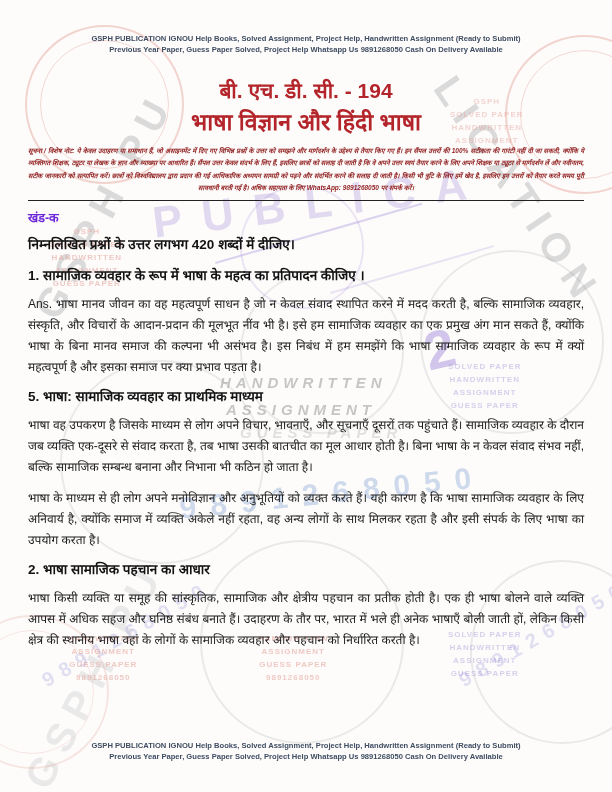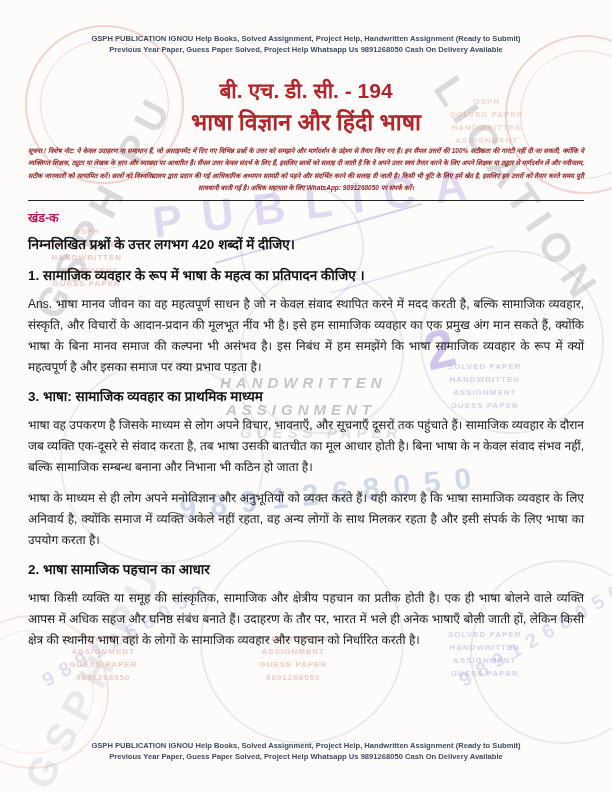--- a/index.html
+++ b/index.html
@@ -35,21 +35,21 @@
   .content{position:absolute;left:28px;right:28px;top:0;}
   .doc-header{margin-top:33px;text-align:center;font-weight:bold;font-size:7.6px;
     line-height:11px;color:#3f4d63;}
   .doc-title{margin-top:23px;text-align:center;font-weight:bold;font-size:21px;
     line-height:26px;color:#b3252a;}
   .doc-subtitle{margin-top:3px;text-align:center;font-weight:bold;font-size:23px;
     line-height:30px;color:#b3252a;}
   .doc-note{margin-top:8px;font-style:italic;font-weight:bold;font-size:6.5px;
     line-height:12.3px;color:#8f1d1d;text-align:justify;text-align-last:center;}
   .doc-rule{margin-top:6px;border:0;border-top:1.6px solid #222;}
-  .sec-label{margin-top:8px;font-weight:bold;font-size:12.5px;color:#be185d;}
+  .sec-label{margin-top:8px;font-weight:bold;font-size:12.5px;color:#6d28d9;}
   .sec-instruction{margin-top:9px;font-weight:bold;font-size:13.5px;color:#121212;}
   .sec-question{margin-top:13px;font-weight:bold;font-size:13.5px;color:#121212;}
   .ans-para{margin-top:10px;font-size:12px;line-height:21px;color:#1c1c1c;text-align:justify;}
   .ans-heading{margin-top:9px;font-weight:bold;font-size:13.5px;color:#121212;}
   .doc-footer{position:absolute;left:28px;right:28px;top:740px;text-align:center;
     font-weight:bold;font-size:7.6px;line-height:11px;color:#3f4d63;}
 </style>
 </head>
 <body>
 
@@ -134,21 +134,21 @@
 
     <div class="doc-note">सूचना / विशेष नोट: ये केवल उदाहरण या समाधान हैं, जो असाइनमेंट में दिए गए विभिन्न प्रश्नों के उत्तर को समझने और मार्गदर्शन के उद्देश्य से तैयार किए गए हैं। इन सैंपल उत्तरों की 100% सटीकता की गारंटी नहीं दी जा सकती, क्योंकि ये व्यक्तिगत शिक्षक, ट्यूटर या लेखक के ज्ञान और व्याख्या पर आधारित हैं। सैंपल उत्तर केवल संदर्भ के लिए हैं, इसलिए छात्रों को सलाह दी जाती है कि वे अपने उत्तर स्वयं तैयार करने के लिए अपने शिक्षक या ट्यूटर से मार्गदर्शन लें और नवीनतम, सटीक जानकारी को सत्यापित करें। छात्रों को विश्वविद्यालय द्वारा प्रदान की गई आधिकारिक अध्ययन सामग्री को पढ़ने और संदर्भित करने की सलाह दी जाती है। किसी भी त्रुटि के लिए हमें खेद है, इसलिए इन उत्तरों को तैयार करते समय पूरी सावधानी बरती गई है। अधिक सहायता के लिए WhatsApp: 9891268050 पर संपर्क करें।</div>
 
     <hr class="doc-rule">
 
     <div class="sec-label">खंड-क</div>
     <div class="sec-instruction">निम्नलिखित प्रश्नों के उत्तर लगभग 420 शब्दों में दीजिए।</div>
     <div class="sec-question">1. सामाजिक व्यवहार के रूप में भाषा के महत्व का प्रतिपादन कीजिए ।</div>
 
     <div class="ans-para">Ans. भाषा मानव जीवन का वह महत्वपूर्ण साधन है जो न केवल संवाद स्थापित करने में मदद करती है, बल्कि सामाजिक व्यवहार, संस्कृति, और विचारों के आदान-प्रदान की मूलभूत नींव भी है। इसे हम सामाजिक व्यवहार का एक प्रमुख अंग मान सकते हैं, क्योंकि भाषा के बिना मानव समाज की कल्पना भी असंभव है। इस निबंध में हम समझेंगे कि भाषा सामाजिक व्यवहार के रूप में क्यों महत्वपूर्ण है और इसका समाज पर क्या प्रभाव पड़ता है।</div>
-    <div class="ans-heading">3. भाषा: सामाजिक व्यवहार का प्राथमिक माध्यम</div>
+    <div class="ans-heading">5. भाषा: सामाजिक व्यवहार का प्राथमिक माध्यम</div>
     <div class="ans-para">भाषा वह उपकरण है जिसके माध्यम से लोग अपने विचार, भावनाएँ, और सूचनाएँ दूसरों तक पहुंचाते हैं। सामाजिक व्यवहार के दौरान जब व्यक्ति एक-दूसरे से संवाद करता है, तब भाषा उसकी बातचीत का मूल आधार होती है। बिना भाषा के न केवल संवाद संभव नहीं, बल्कि सामाजिक सम्बन्ध बनाना और निभाना भी कठिन हो जाता है।</div>
     <div class="ans-para">भाषा के माध्यम से ही लोग अपने मनोविज्ञान और अनुभूतियों को व्यक्त करते हैं। यही कारण है कि भाषा सामाजिक व्यवहार के लिए अनिवार्य है, क्योंकि समाज में व्यक्ति अकेले नहीं रहता, वह अन्य लोगों के साथ मिलकर रहता है और इसी संपर्क के लिए भाषा का उपयोग करता है।</div>
     <div class="ans-heading">2. भाषा सामाजिक पहचान का आधार</div>
     <div class="ans-para">भाषा किसी व्यक्ति या समूह की सांस्कृतिक, सामाजिक और क्षेत्रीय पहचान का प्रतीक होती है। एक ही भाषा बोलने वाले व्यक्ति आपस में अधिक सहज और घनिष्ठ संबंध बनाते हैं। उदाहरण के तौर पर, भारत में भले ही अनेक भाषाएँ बोली जाती हों, लेकिन किसी क्षेत्र की स्थानीय भाषा वहां के लोगों के सामाजिक व्यवहार और पहचान को निर्धारित करती है।</div>
   </div>
 
   <div class="doc-footer">
     <div>GSPH PUBLICATION IGNOU Help Books, Solved Assignment, Project Help, Handwritten Assignment (Ready to Submit)</div>
     <div>Previous Year Paper, Guess Paper Solved, Project Help Whatsapp Us 9891268050 Cash On Delivery Available</div>
   </div>

